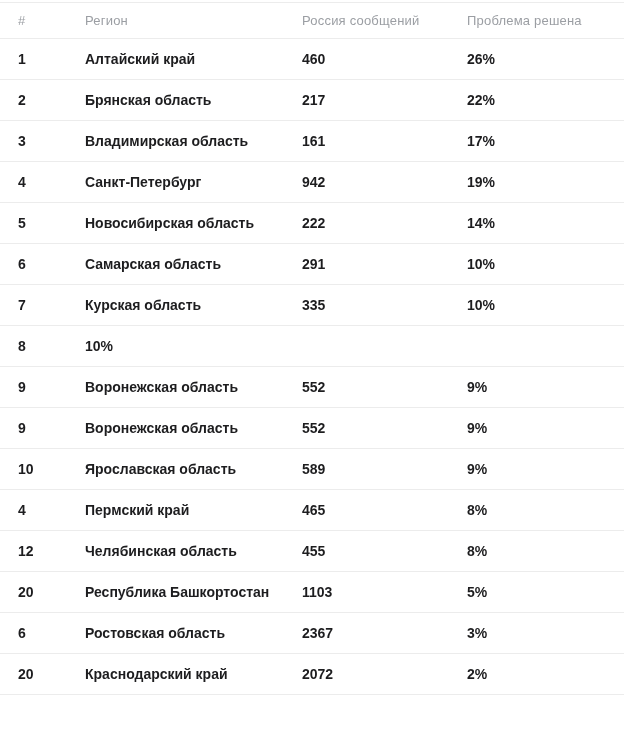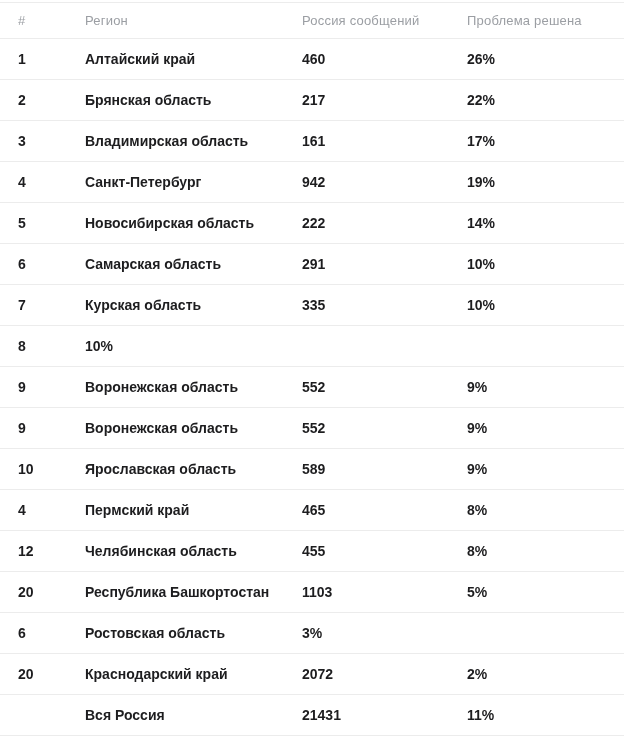--- a/index.html
+++ b/index.html
@@ -128,28 +128,23 @@
   </div>
       <div class="row">
     <div class="cell">20</div>
     <div class="cell">Республика Башкортостан</div>
     <div class="cell">1103</div>
     <div class="cell">5%</div>
   </div>
       <div class="row">
     <div class="cell">6</div>
     <div class="cell">Ростовская область</div>
+    <div class="cell">2367</div>
     <div class="cell">3%</div>
   </div>
       <div class="row">
     <div class="cell">20</div>
     <div class="cell">Краснодарский край</div>
     <div class="cell">2072</div>
     <div class="cell">2%</div>
   </div>
-      <div class="row">
-    <div class="cell"></div>
-    <div class="cell">Вся Россия</div>
-    <div class="cell">21431</div>
-    <div class="cell">11%</div>
-  </div>
     </div>
 </div>
 
 </body></html>

